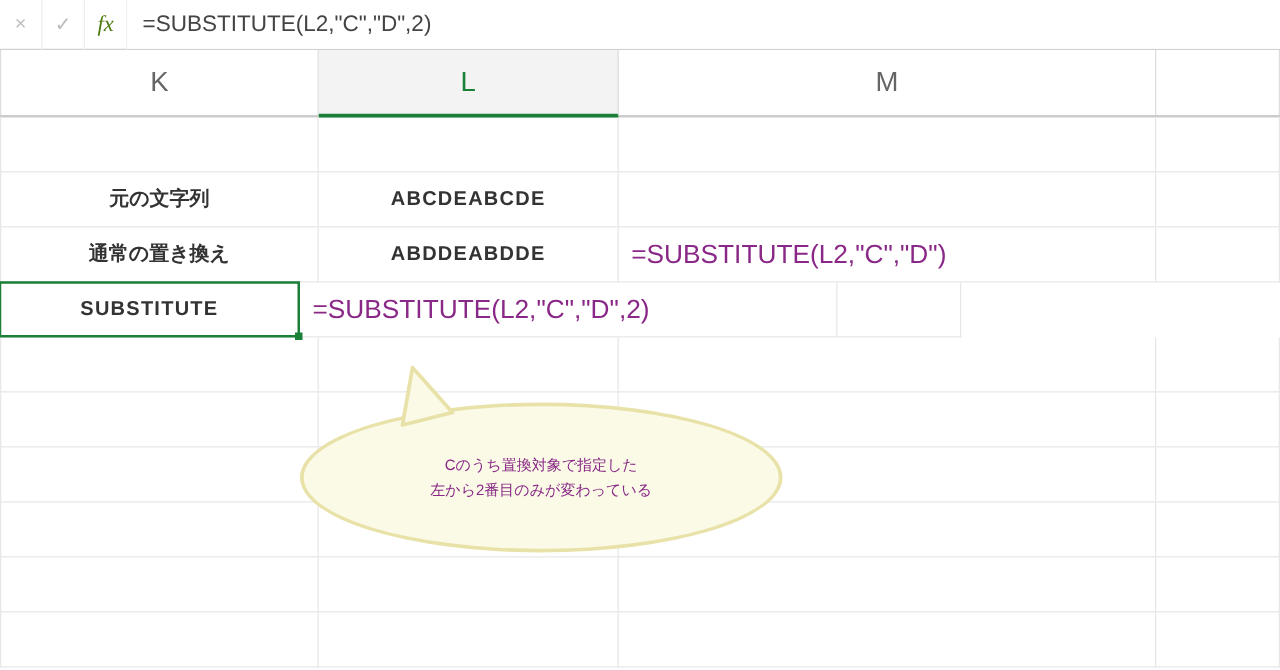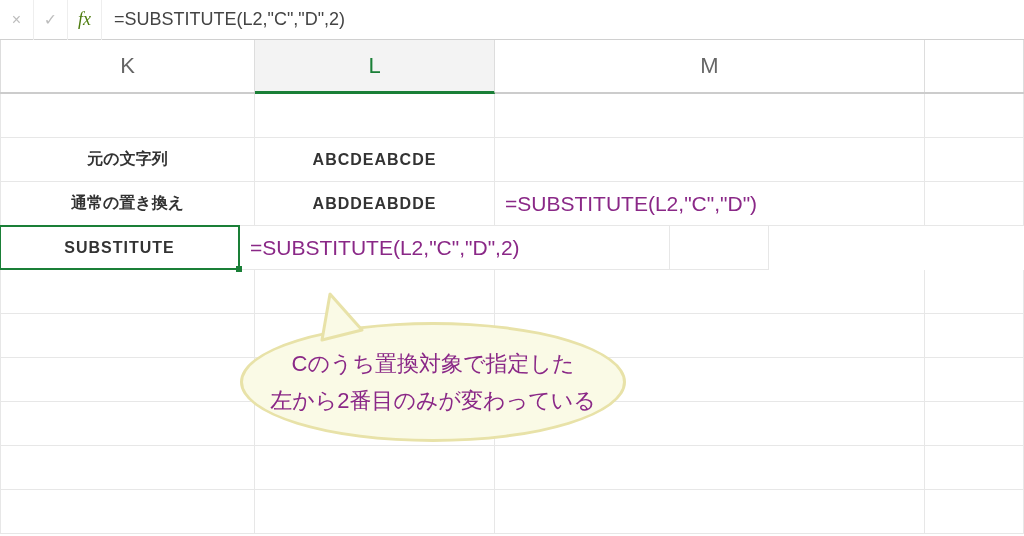--- a/index.html
+++ b/index.html
@@ -134,21 +134,21 @@
     border: 3px solid #e8e2a8;
     border-radius: 50%;
     width: 386px;
     height: 120px;
     display: flex;
     flex-direction: column;
     align-items: center;
     justify-content: center;
     color: #8a2887;
     text-align: center;
-    font-size: 22px;
+    font-size: 12px;
     line-height: 1.7;
     font-weight: 500;
   }
 </style>
 </head>
 <body>
 
 <div class="formula-bar">
   <div class="fb-btn">×</div>
   <div class="fb-btn">✓</div>

